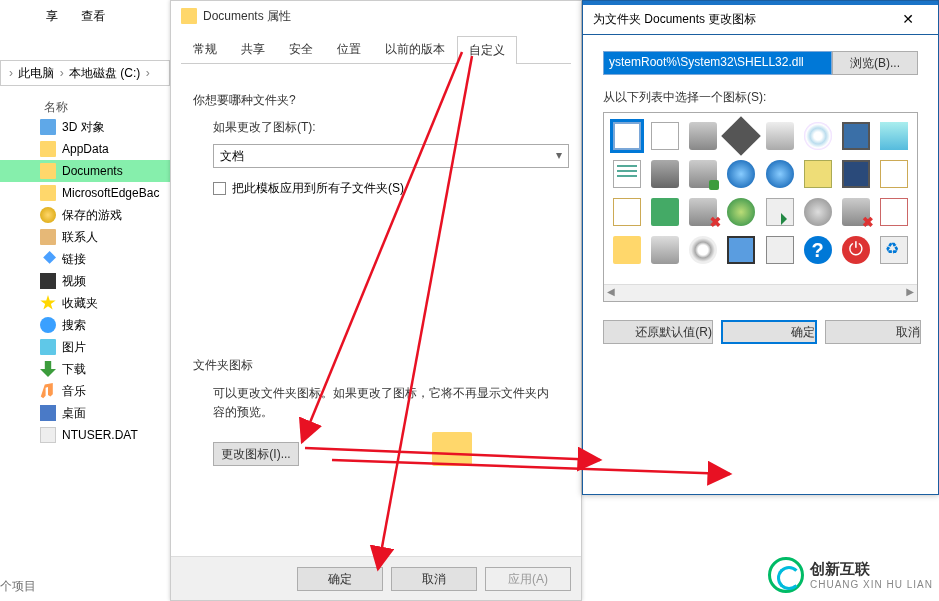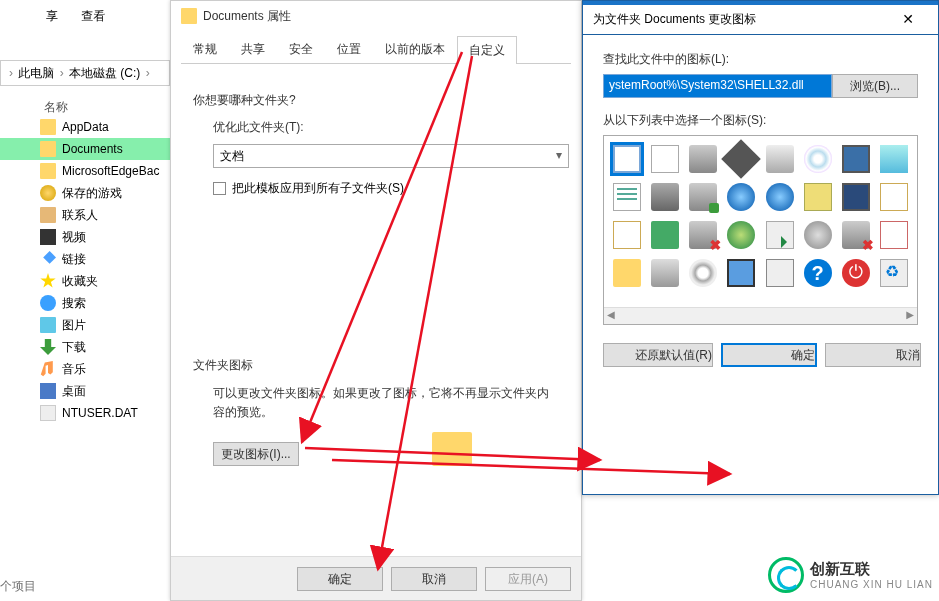--- a/index.html
+++ b/index.html
@@ -135,46 +135,50 @@
   <div class="breadcrumb">
     <span class="breadcrumb-sep">›</span>
     <span>此电脑</span>
     <span class="breadcrumb-sep">›</span>
     <span>本地磁盘 (C:)</span>
     <span class="breadcrumb-sep">›</span>
   </div>
   <div class="col-header" style="left:40px;">名称</div>
   <div class="file-list" id="file-list">
       <div class="file-item">
+        <span class="file-icon ic-folder-b"></span>
+        <span>3D 对象</span>
+      </div>
+      <div class="file-item">
         <span class="file-icon ic-folder-y"></span>
         <span>AppData</span>
       </div>
       <div class="file-item selected">
         <span class="file-icon ic-folder-y"></span>
         <span>Documents</span>
       </div>
       <div class="file-item">
         <span class="file-icon ic-folder-y"></span>
         <span>MicrosoftEdgeBac</span>
       </div>
       <div class="file-item">
         <span class="file-icon ic-trophy"></span>
         <span>保存的游戏</span>
       </div>
       <div class="file-item">
         <span class="file-icon ic-contacts"></span>
         <span>联系人</span>
       </div>
       <div class="file-item">
+        <span class="file-icon ic-link"></span>
+        <span>链接</span>
+      </div>
+      <div class="file-item">
         <span class="file-icon ic-video"></span>
         <span>视频</span>
-      </div>
-      <div class="file-item">
-        <span class="file-icon ic-link"></span>
-        <span>链接</span>
       </div>
       <div class="file-item">
         <span class="file-icon ic-star"></span>
         <span>收藏夹</span>
       </div>
       <div class="file-item">
         <span class="file-icon ic-search"></span>
         <span>搜索</span>
       </div>
       <div class="file-item">
@@ -209,21 +213,21 @@
   <div class="tabs" id="tabs">
       <div class="tab">常规</div>
       <div class="tab">共享</div>
       <div class="tab">安全</div>
       <div class="tab">位置</div>
       <div class="tab">以前的版本</div>
       <div class="tab active">自定义</div>
     </div>
   <div class="tab-body">
     <div class="group-title">你想要哪种文件夹?</div>
-    <div class="sub-label">优化此文件夹(T):</div>
+    <div class="sub-label">如果更改了图标(T):</div>
     <div class="select"><span>文档</span></div>
     <div class="chk-row">
       <span class="chk"></span>
       <span>把此模板应用到所有子文件夹(S)</span>
     </div>
 
     <div class="group2">
       <div class="group-title">文件夹图标</div>
       <div class="descr">可以更改文件夹图标。如果更改了图标，它将不再显示文件夹内容的预览。</div>
       <span class="btn change-btn">更改图标(I)...</span>
@@ -237,21 +241,20 @@
   </div>
 </div>
 
 <div class="dlg-icon">
   <div class="bluebar"></div>
   <div class="dlg-icon-title">
     <span>为文件夹 Documents 更改图标</span>
     <span class="close-x">✕</span>
   </div>
   <div class="icon-body">
-    <div class="lbl">查找此文件中的图标(L):</div>
     <div class="path-row">
       <div class="path-input">ystemRoot%\System32\SHELL32.dll</div>
       <span class="btn browse-btn">浏览(B)...</span>
     </div>
     <div class="lbl">从以下列表中选择一个图标(S):</div>
     <div class="icon-grid-wrap">
       <div class="icon-grid">
         <div class="icon-cell selected">
             <span class="ic i-doc"></span>
           </div>

